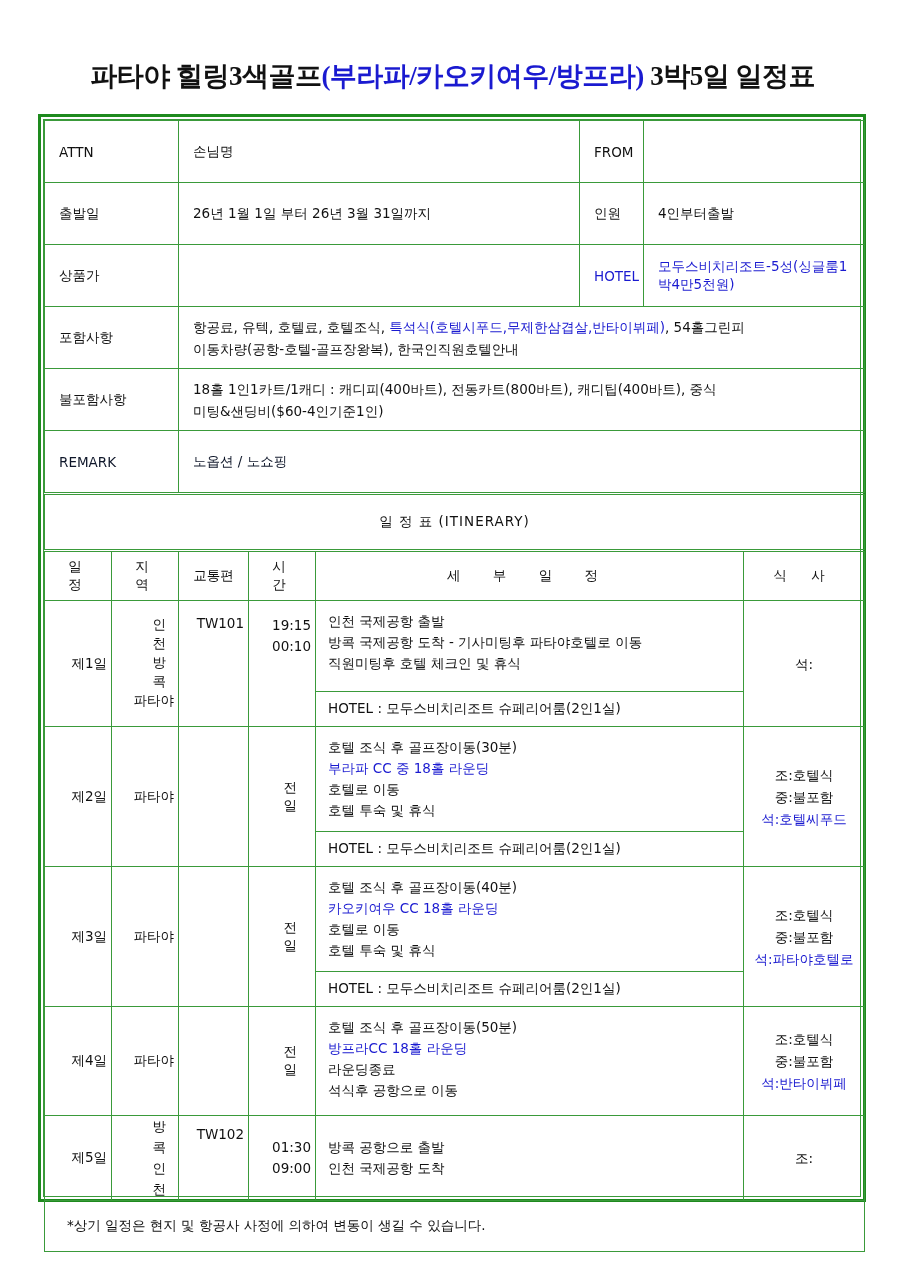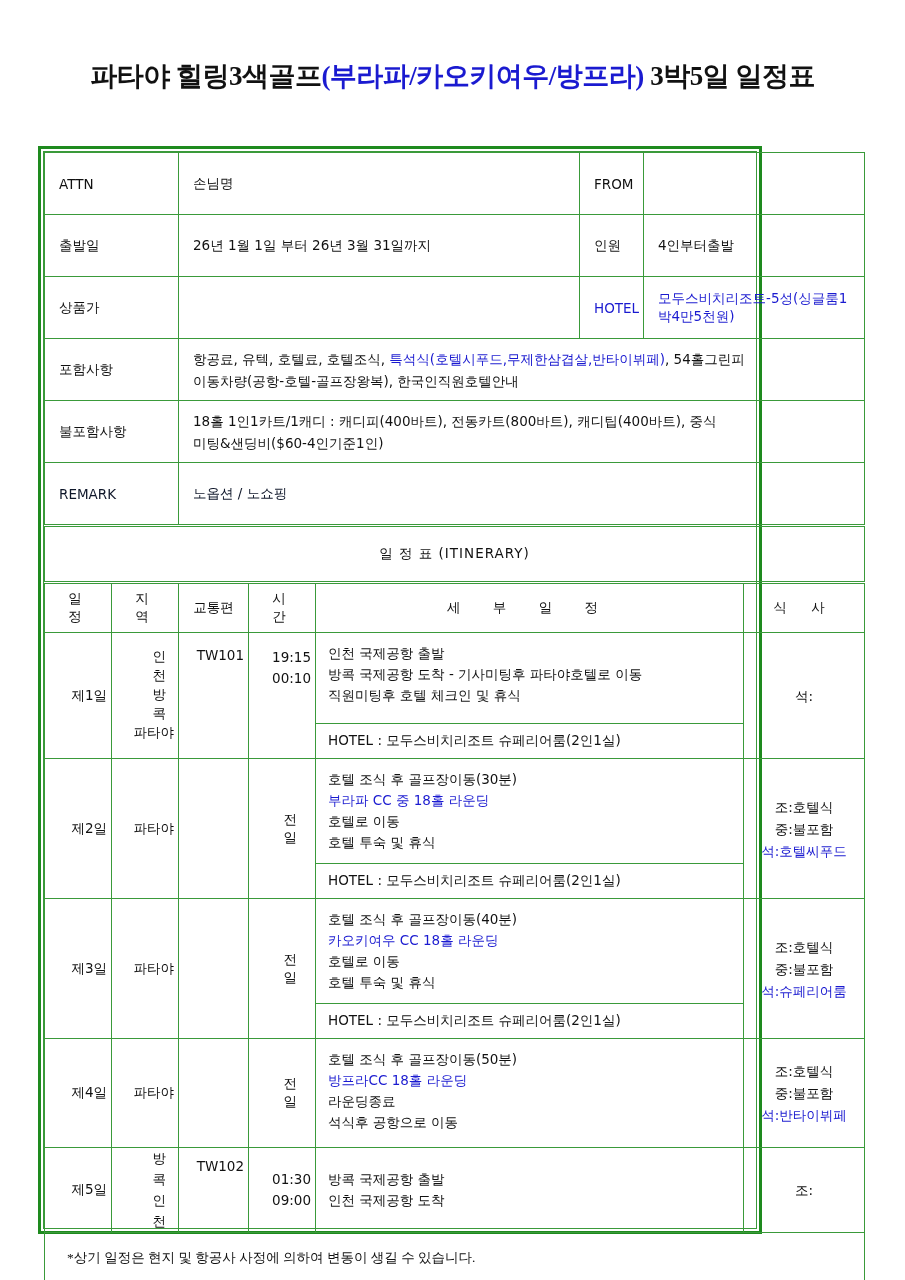--- a/index.html
+++ b/index.html
@@ -1,36 +1,36 @@
 <!DOCTYPE html>
 <html><head>
 <meta charset="utf-8">
 <style>
   html, body { margin: 0; padding: 0; background: #ffffff; }
   body { width: 905px; height: 1280px; position: relative; font-family: "DejaVu Sans", "Liberation Sans", sans-serif; color: #111; }
   .title { position: absolute; left: 0; top: 58px; width: 905px; text-align: center; font-size: 27px; font-weight: bold; letter-spacing: -0.5px; color: #111; font-family: Liberation Serif, serif; }
   .title .blue { color: #1a1ad0; }
-  .frame { position: absolute; left: 38px; top: 114px; width: 724px; height: 1088px; border: 3px solid #1e8a1e; padding: 2px; box-sizing: border-box; margin-top: 32px; }
+  .frame { position: absolute; left: 38px; top: 114px; width: 828px; height: 1088px; border: 3px solid #1e8a1e; padding: 2px; box-sizing: border-box; }
   .inner { width: 100%; height: 100%; border: 1px solid #3a9a3a; box-sizing: border-box; position: relative; }
   table { border-collapse: collapse; width: 100%; table-layout: fixed; }
   td { border: 1px solid #3a9a3a; font-size: 13.5px; padding: 0 14px; vertical-align: middle; }
   .info td { height: 61px; }
   .blue { color: #1a1ad0; }
   .red { color: #0f172a; }
   .multi { line-height: 22px; }
   .itin-title td { height: 54px; text-align: center; letter-spacing: 1px; border-top: 3px double #3a9a3a; }
   .hdr td { height: 48px; text-align: center; letter-spacing: 6px; padding: 0 12px; border-top: 3px double #3a9a3a; }
   .c { text-align: right; padding: 0 4px; }
   .r { text-align: right; padding-right: 12px; }
   .top { vertical-align: top; padding-top: 14px; }
   .det { line-height: 21px; padding: 10px 12px; vertical-align: top; }
   .hotel-row td { height: 34px; padding: 0 12px; }
   .meal { text-align: center; line-height: 22px; padding: 0 4px; }
   .day5 td { height: 60px; }
-  .note td { height: 50px; padding-left: 22px; font-family: Liberation Serif, serif; }
+  .note td { height: 50px; padding-left: 22px; }
 </style>
 </head>
 <body>
 
 <div class="title"><span>파타야 힐링3색골프</span><span class="blue">(부라파/카오키여우/방프라)</span><span> 3박5일 일정표</span></div>
 
 <div class="frame">
  <div class="inner">
   <table>
     <colgroup>
@@ -149,21 +149,21 @@
       <td rowspan="2" class="r" style="letter-spacing:6px">전 일</td>
       <td colspan="4" class="det" style="height:84px">
         <div>호텔 조식 후 골프장이동(40분)</div>
         <div class="blue">카오키여우 CC 18홀 라운딩</div>
         <div>호텔로 이동</div>
         <div>호텔 투숙 및 휴식</div>
       </td>
       <td rowspan="2" class="meal">
         <div>조:호텔식</div>
         <div>중:불포함</div>
-        <div class="blue">석:슈페리어룸</div>
+        <div class="blue">석:파타야호텔로</div>
       </td>
     </tr>
     <tr class="hotel-row">
       <td colspan="4">HOTEL : 모두스비치리조트 슈페리어룸(2인1실)</td>
     </tr>
 
     <tr>
       <td class="c" style="height:108px">제4일</td>
       <td class="c">파타야</td>
       <td class="c"></td>
@@ -186,21 +186,21 @@
       <td class="c" style="line-height:21px">
         <div style="letter-spacing:8px;padding-left:8px">방 콕</div>
         <div style="letter-spacing:8px;padding-left:8px">인 천</div>
       </td>
       <td class="c top" style="padding-top:10px">TW102</td>
       <td class="c" style="line-height:21px">
         <div>01:30</div>
         <div>09:00</div>
       </td>
       <td colspan="4" style="line-height:21px;padding:0 12px">
-        <div>방콕 국제공항 출발</div>
+        <div>방콕 공항으로 출발</div>
         <div>인천 국제공항 도착</div>
       </td>
       <td class="meal">
         <div>조:</div>
       </td>
     </tr>
 
     <tr class="note">
       <td colspan="9">*상기 일정은 현지 및 항공사 사정에 의하여 변동이 생길 수 있습니다.</td>
     </tr>

